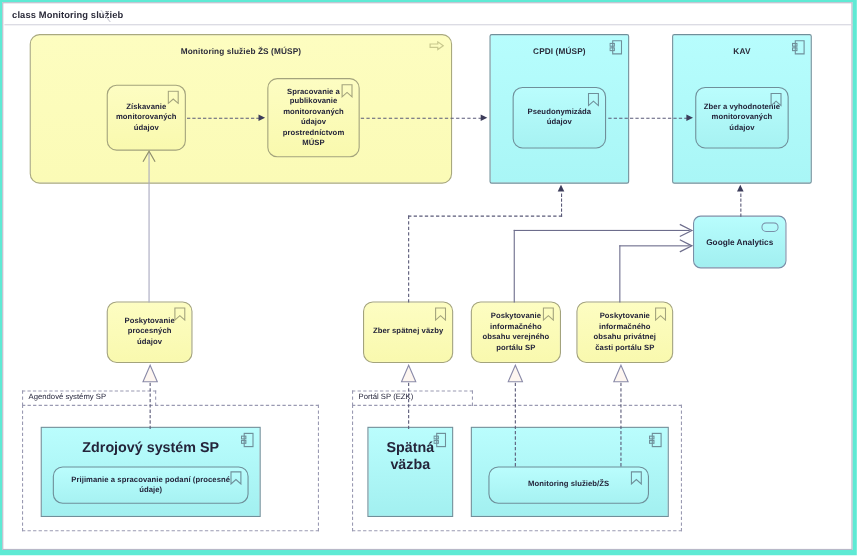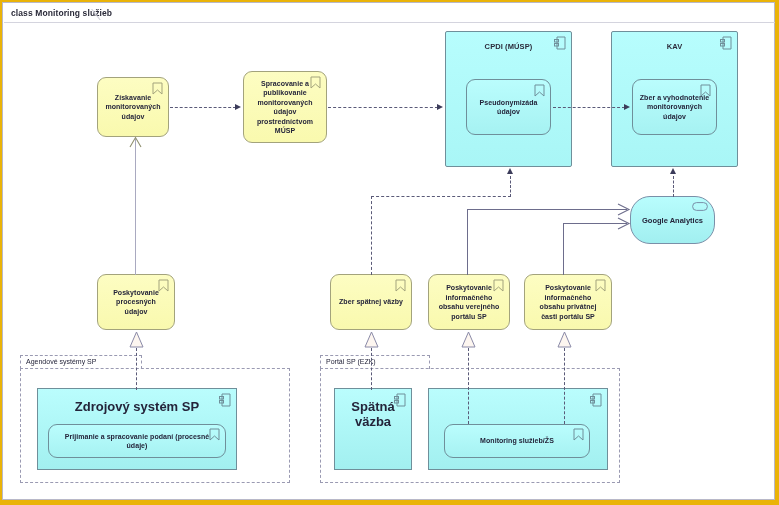--- a/index.html
+++ b/index.html
@@ -3,21 +3,21 @@
 <meta charset="utf-8">
 <style>
   html,body{margin:0;padding:0;background:#ffffff;}
   body{
     font-family:"Liberation Sans","DejaVu Sans",sans-serif;
     -webkit-font-smoothing:antialiased;
   }
   #canvas{
     position:relative;
     width:779px;height:505px;
-    background:#eab308;
+    background:#5eead4;
     overflow:hidden;
   }
   
   #frame{
     position:absolute;left:2px;top:2px;
     width:773px;height:498px;
     border:1px solid #b8b8c8;
     background:#ffffff;
     box-sizing:border-box;
   }
@@ -92,21 +92,21 @@
     background:linear-gradient(180deg,#bafdfd 0%,#a2f0f0 100%);
   }
   .comp-label{
     position:absolute;left:0;right:0;top:10px;
     text-align:center;font-size:13px;font-weight:bold;color:#24243a;
   }
 
   
   .device{
     position:absolute;box-sizing:border-box;
-    border:1px solid #7a8fa8;border-radius:20px;
+    border:1px solid #7a8fa8;border-radius:7px;
     background:linear-gradient(180deg,#b8fdfd 0%,#a1eff0 100%);
     display:flex;align-items:center;justify-content:center;
   }
   .device-text{font-size:7.5px;font-weight:bold;color:#24243a;}
 
   
   .pkg{
     position:absolute;box-sizing:border-box;
     border:1px dashed #9a9ab2;
     background:transparent;
@@ -150,20 +150,28 @@
 <body>
 
 <div id="canvas">
 
   <div id="frame">
     <div id="frame-title">class Monitoring služieb</div>
     <div id="frame-title-slash"></div>
     <div id="frame-sep"></div>
   </div>
 
+  <div class="grp grp-yellow" style="left:27px;top:31px;width:384px;height:136px;">
+    <div class="grp-label">Monitoring služieb ŽS (MÚSP)</div>
+    <div class="icon" style="right:6px;top:5px;">
+      <svg width="14" height="12" viewBox="0 0 14 12">
+        <path d="M1 3 h7 V1 l5 3.5 L8 8 V6 H1 Z" fill="none" stroke="#c9c98e" stroke-width="1.1"></path>
+      </svg>
+    </div>
+  </div>
 
   <div class="node" style="left:97px;top:77px;width:72px;height:60px;">
     <div class="node-text">Získavanie monitorovaných údajov</div>
     <div class="icon" style="right:5px;top:4px;">
       <svg width="11" height="13" viewBox="0 0 11 13">
         <path d="M1 1 h9 v11 l-4.5 -4 L1 12 Z" fill="none" stroke="#a3a37c" stroke-width="1"></path>
       </svg>
     </div>
   </div>
 

